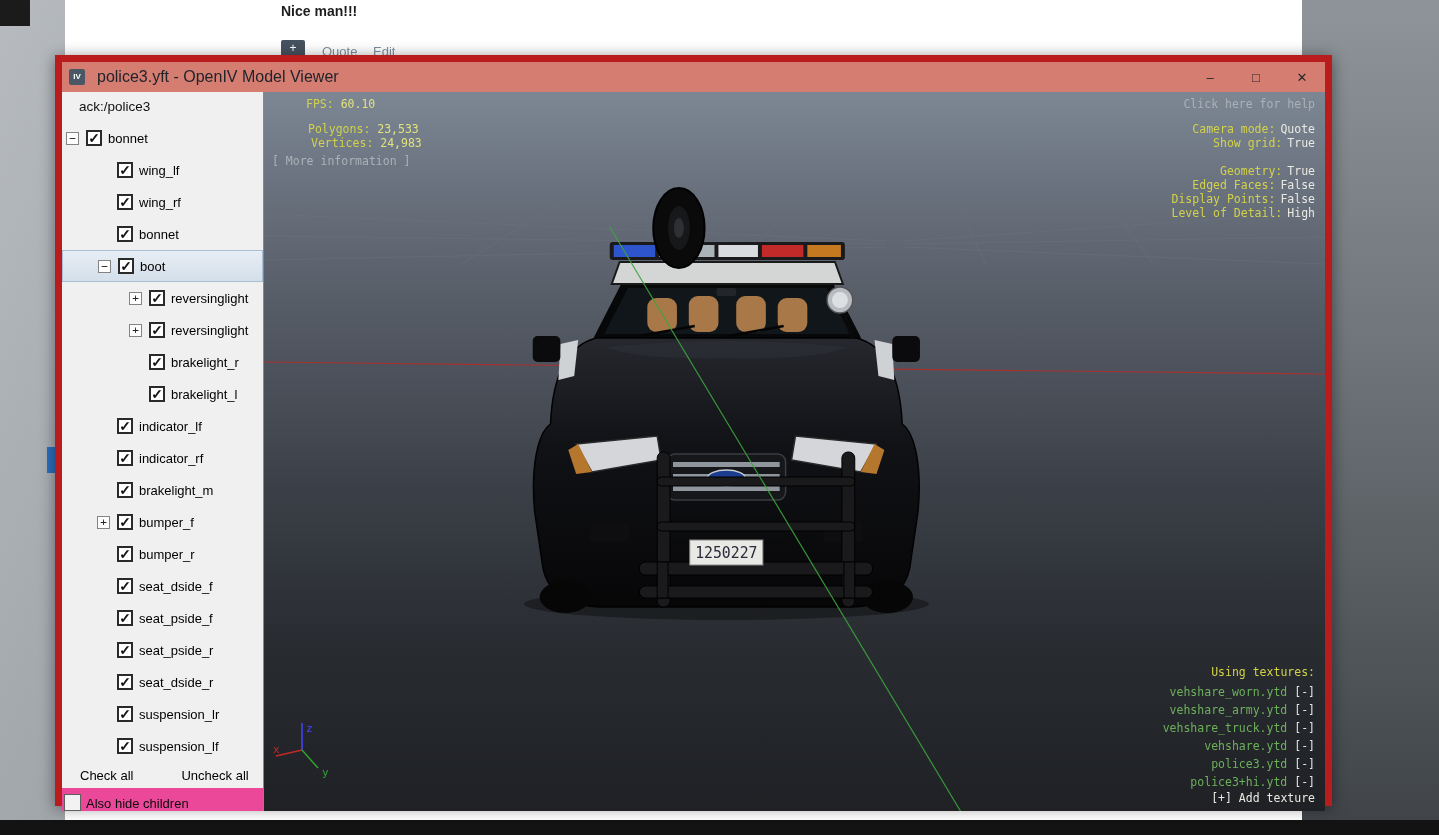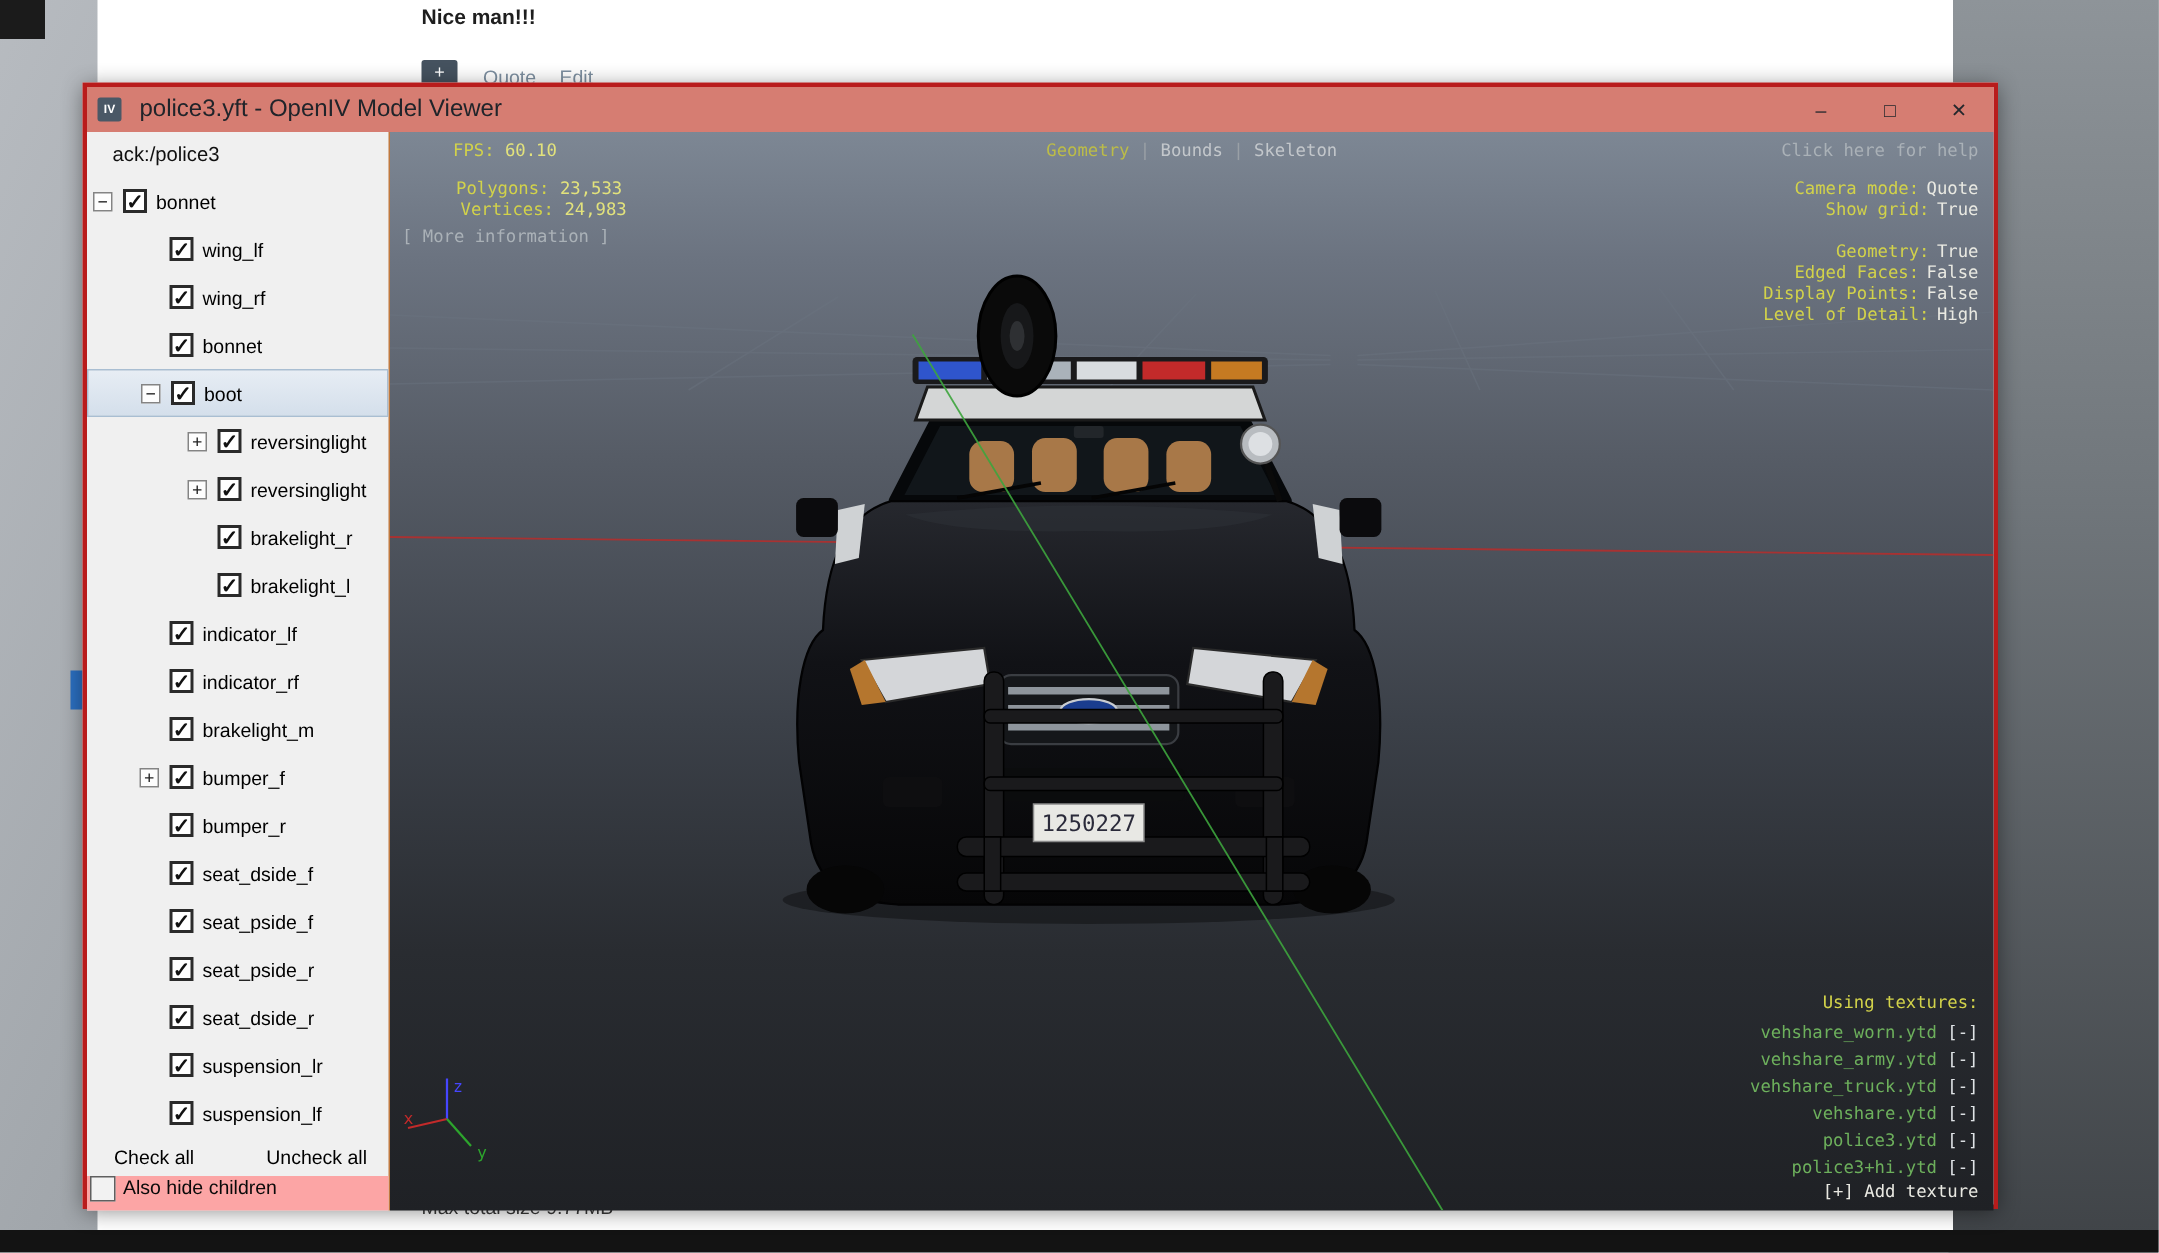--- a/index.html
+++ b/index.html
@@ -20,21 +20,21 @@
   .comment-text{position:absolute;left:216px;top:3px;font-size:14px;font-weight:600;color:#1e1e1e}
   .plus-button{position:absolute;left:216px;top:40px;width:24px;height:17px;background:#45525f;color:#fff;
     font-size:12px;text-align:center;line-height:16px;border-radius:2px}
   .forum-link{position:absolute;top:44px;font-size:13px;color:#7d8fa0}
   .quote-link{left:257px}
   .edit-link{left:308px}
   .bottom-note{position:absolute;left:216px;top:797px;font-size:13px;color:#3a3a3a}
 
   
   .window{position:absolute;left:55px;top:55px;width:1277px;height:751px;
-    border:3px solid #b91c1c;background:#f0f0f0;box-shadow:0 2px 14px rgba(0,0,0,.45)}
+    border:7px solid #b91c1c;background:#f0f0f0;box-shadow:0 2px 14px rgba(0,0,0,.45)}
   .titlebar{height:30px;background:#d67d72;display:flex;align-items:center;padding-left:7px}
   .title-icon{width:16px;height:16px;background:#4a5866;color:#fff;font-size:8px;font-weight:bold;
     text-align:center;line-height:16px;border-radius:2px;flex:0 0 auto}
   .title-text{margin-left:12px;font-size:16px;color:#20242a}
   .win-controls{margin-left:auto;display:flex;height:100%}
   .win-btn{width:46px;height:100%;display:flex;align-items:center;justify-content:center;
     color:#23272c;font-size:13px}
   .window-content{display:flex;height:719px}
 
   
@@ -46,21 +46,21 @@
   .expander{width:13px;height:13px;border:1px solid #848484;background:#fdfdfd;font-size:11px;line-height:11px;
     text-align:center;color:#222;margin-right:7px;flex:0 0 auto;font-family:"DejaVu Sans Mono",monospace}
   .exp-spacer{width:20px;flex:0 0 auto}
   .checkbox{width:16px;height:16px;border:2px solid #2a2a2a;background:#fff;margin-right:6px;flex:0 0 auto;
     font-size:14px;font-weight:bold;line-height:12px;text-align:center;color:#111}
   .tree-label{font-size:13px;color:#000}
   .tree-buttons{position:absolute;left:0;top:670px;width:100%;height:26px;display:flex;align-items:center}
   .flat-btn{font-size:13px;color:#000;background:transparent;border:none;font-family:"Liberation Sans",sans-serif}
   .check-all{margin-left:18px}
   .uncheck-all{margin-left:48px}
-  .hide-row{position:absolute;left:0;top:696px;width:100%;height:23px;background:#fca5a5;display:flex;align-items:flex-start}
+  .hide-row{position:absolute;left:0;top:696px;width:100%;height:23px;background:#ec4899;display:flex;align-items:flex-end}
   .hide-checkbox{width:17px;height:17px;background:#f2f2f2;border:1px solid #5f5f5f;margin:0 5px 0 2px;flex:0 0 auto}
   .hide-label{font-size:13px;color:#0a0a0a}
 
   
   .viewport{position:relative;flex:1;overflow:hidden;
     background:linear-gradient(180deg,#7d8794 0%,#6b7380 12%,#565c66 30%,#3b4048 55%,#292c31 76%,#1f2125 100%)}
   .scene{position:absolute;inset:0;width:100%;height:100%}
   .ovl{position:absolute;font-family:"DejaVu Sans Mono",monospace;font-size:11.5px;white-space:pre;line-height:14px}
   .r{right:10px;text-align:right}
   .yel{color:#d2d24a}
@@ -334,21 +334,20 @@
         </g>
 
         <line x1="350" y1="135" x2="705" y2="719" stroke="#3da53d" stroke-width="1.2" opacity="0.9"></line>
       </svg>
 
       <div class="ovl" style="left:42px;top:5px"><span class="yel">FPS:</span> <span class="yel2">60.10</span></div>
       <div class="ovl" style="left:44px;top:30px"><span class="yel">Polygons:</span> <span class="yel2">23,533</span></div>
       <div class="ovl" style="left:47px;top:44px"><span class="yel">Vertices:</span> <span class="yel2">24,983</span></div>
       <div class="ovl gry" style="left:8px;top:62px">[ More information ]</div>
 
-      <div class="ovl tabs-bar"><span class="vtab active">Geometry</span><span class="tab-sep"> | </span><span class="vtab">Bounds</span><span class="tab-sep"> | </span><span class="vtab">Skeleton</span></div>
 
       <div class="ovl gry r" style="top:5px">Click here for help</div>
       <div class="ovl r" style="top:30px"><div class="ov-line"><span class="yel">Camera mode:</span><span class="wht">Quote</span></div><div class="ov-line"><span class="yel">Show grid:</span><span class="wht">True</span></div></div>
       <div class="ovl r" style="top:72px"><div class="ov-line"><span class="yel">Geometry:</span><span class="wht">True</span></div><div class="ov-line"><span class="yel">Edged Faces:</span><span class="wht">False</span></div><div class="ov-line"><span class="yel">Display Points:</span><span class="wht">False</span></div><div class="ov-line"><span class="yel">Level of Detail:</span><span class="wht">High</span></div></div>
 
       <div class="ovl yel r" style="top:573px">Using textures:</div>
       <div class="ovl r" style="top:591px"><div class="tex-row"><span class="grn">vehshare_worn.ytd</span><span class="tex-remove"> [-]</span></div><div class="tex-row"><span class="grn">vehshare_army.ytd</span><span class="tex-remove"> [-]</span></div><div class="tex-row"><span class="grn">vehshare_truck.ytd</span><span class="tex-remove"> [-]</span></div><div class="tex-row"><span class="grn">vehshare.ytd</span><span class="tex-remove"> [-]</span></div><div class="tex-row"><span class="grn">police3.ytd</span><span class="tex-remove"> [-]</span></div><div class="tex-row"><span class="grn">police3+hi.ytd</span><span class="tex-remove"> [-]</span></div></div>
       <div class="ovl wht r" style="top:699px">[+] Add texture</div>
 
       <svg class="axis-gizmo" viewBox="0 0 72 64">

